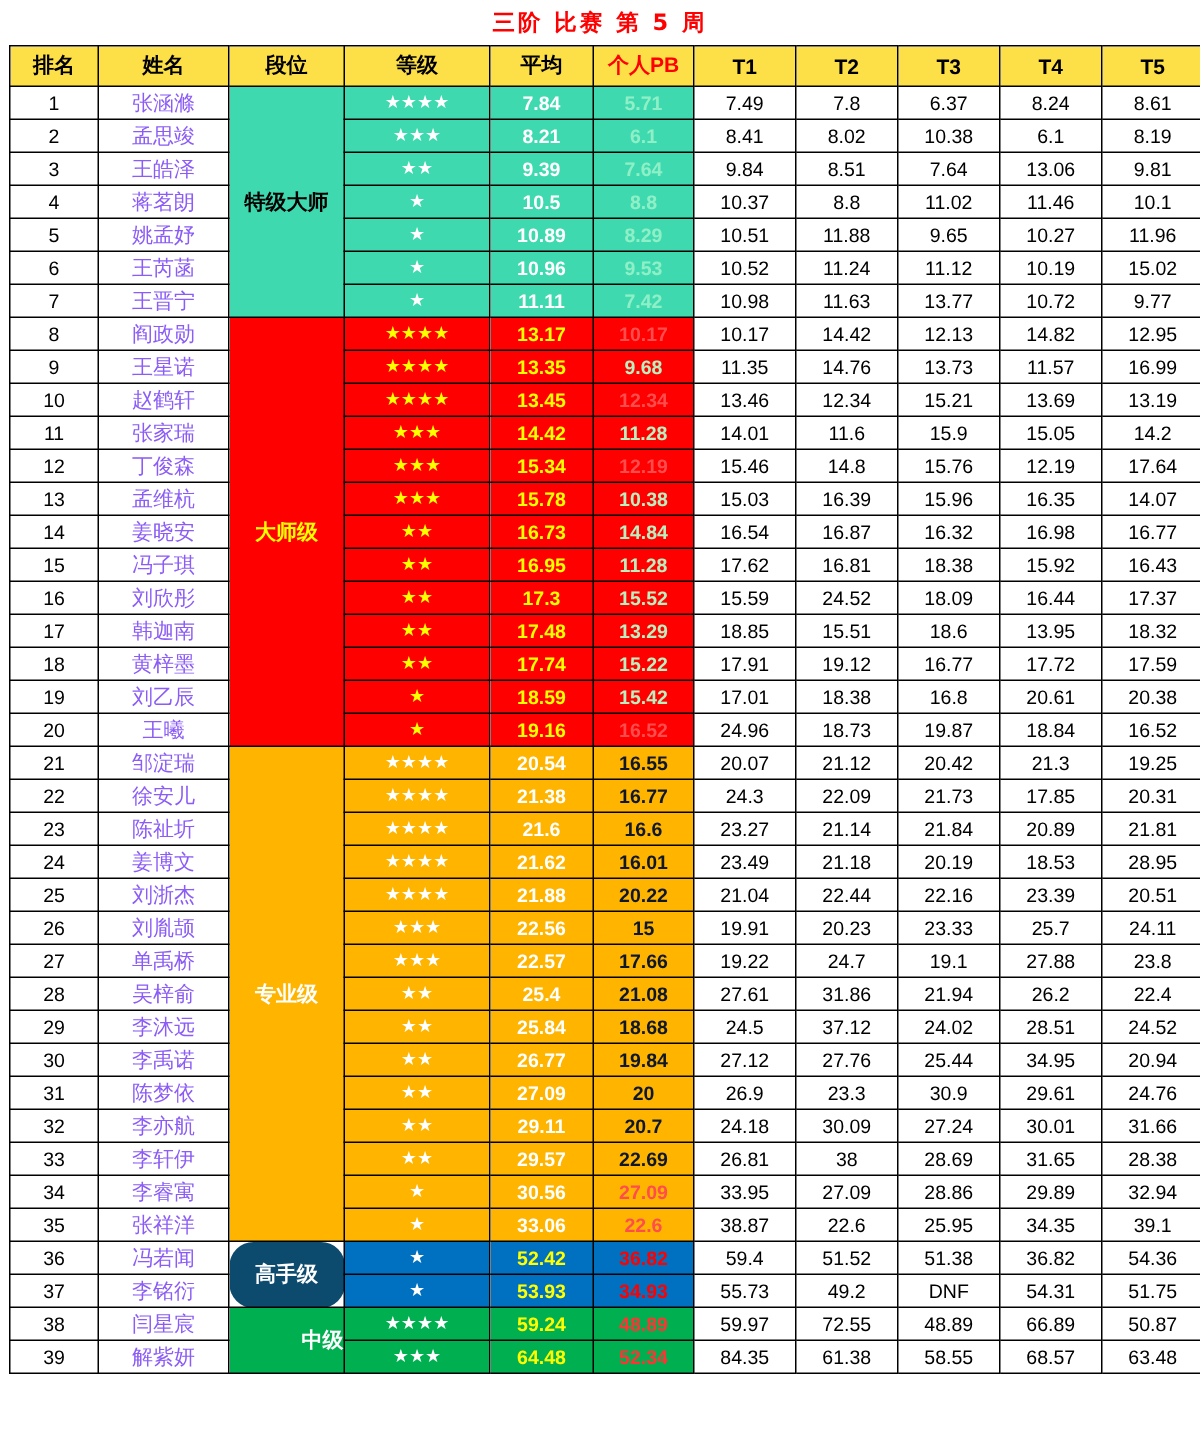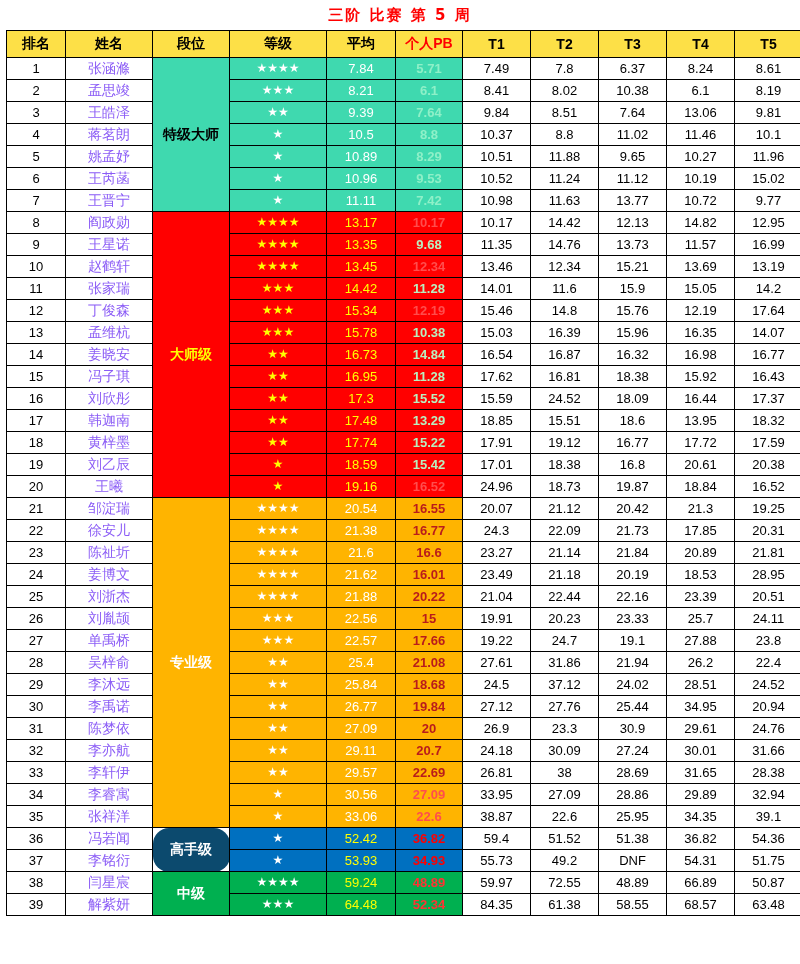--- a/index.html
+++ b/index.html
@@ -44,45 +44,45 @@
   .c-grade{width:96px;}
   .c-avg{width:68px;}
   .c-pb{width:66px;}
   .c-t{width:67px;}
 
   
   .tier-master-plus{background:#3fd9af;color:#000;font-weight:bold;font-size:14px;}
   .tier-master{background:#ff0000;color:#ffff00;font-weight:bold;font-size:14px;}
   .tier-pro{background:#ffb400;color:#ffffff;font-weight:bold;font-size:14px;}
   .tier-expert{background:#0c4a6e;color:#ffffff;font-weight:bold;font-size:14px;border-radius:16px;}
-  .tier-inter{background:#00b050;color:#ffffff;font-weight:bold;font-size:14px;}
+  .tier-inter{background:#00b050;color:#ffffff;font-weight:bold;font-size:14px;text-align:right;}
 
   
   .g-mp{background:#3fd9af;}
   .g-m{background:#ff0000;}
   .g-p{background:#ffb400;}
   .g-e{background:#0070c0;}
   .g-i{background:#00b050;}
 
   .stars{letter-spacing:0px;font-size:12px;line-height:21px;}
   .stars.white{color:#ffffff;}
   .stars.yellow{color:#ffff00;}
 
-  .avg{font-weight:normal;}
+  .avg{font-weight:bold;}
   .avg.mp{color:#ffffff;}
   .avg.m{color:#ffff00;}
   .avg.p{color:#ffffff;}
   .avg.e{color:#ffff00;}
   .avg.i{color:#ffff00;}
 
   .pb{font-weight:bold;}
   .pb.mp{color:#8ff0c8;}
   .pb.m{color:#b9f0c0;}
   .pb.mred{color:#ff4d4d;}
-  .pb.p{color:#b91c1c;}
+  .pb.p{color:#0f172a;}
   .pb.e{color:#ff0000;}
   .pb.i{color:#ff3333;}
 
   td.tcell{background:#ffffff;color:#000000;font-size:13px;}
   td.rankcell{background:#ffffff;color:#000000;}
   td.namecell{background:#ffffff;color:#8b5cf6;font-size:14px;}
 </style>
 </head>
 <body>
 

